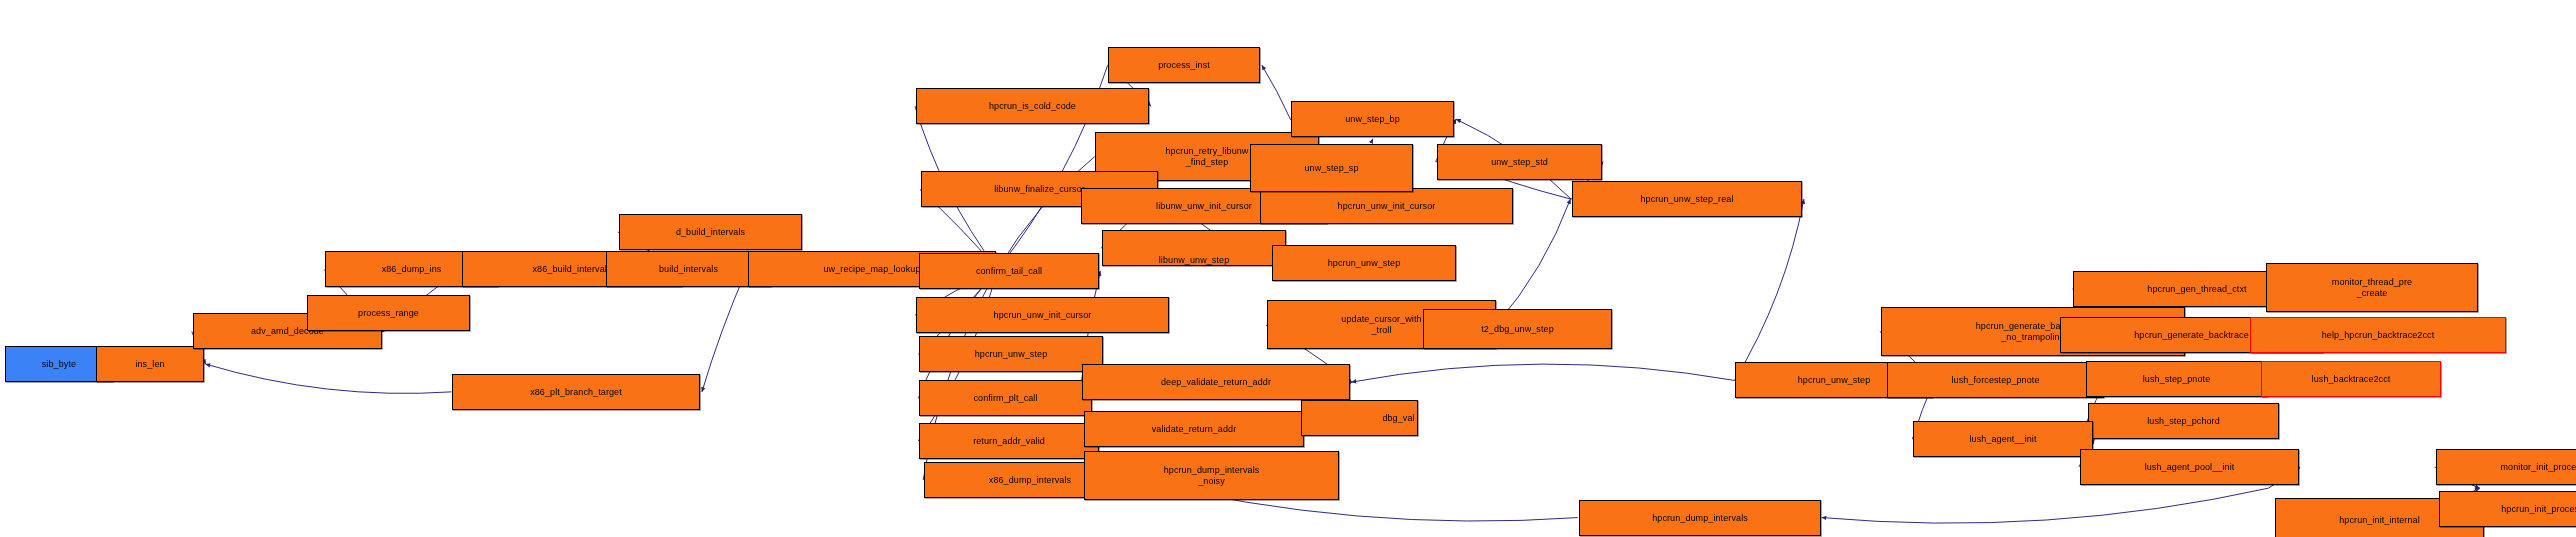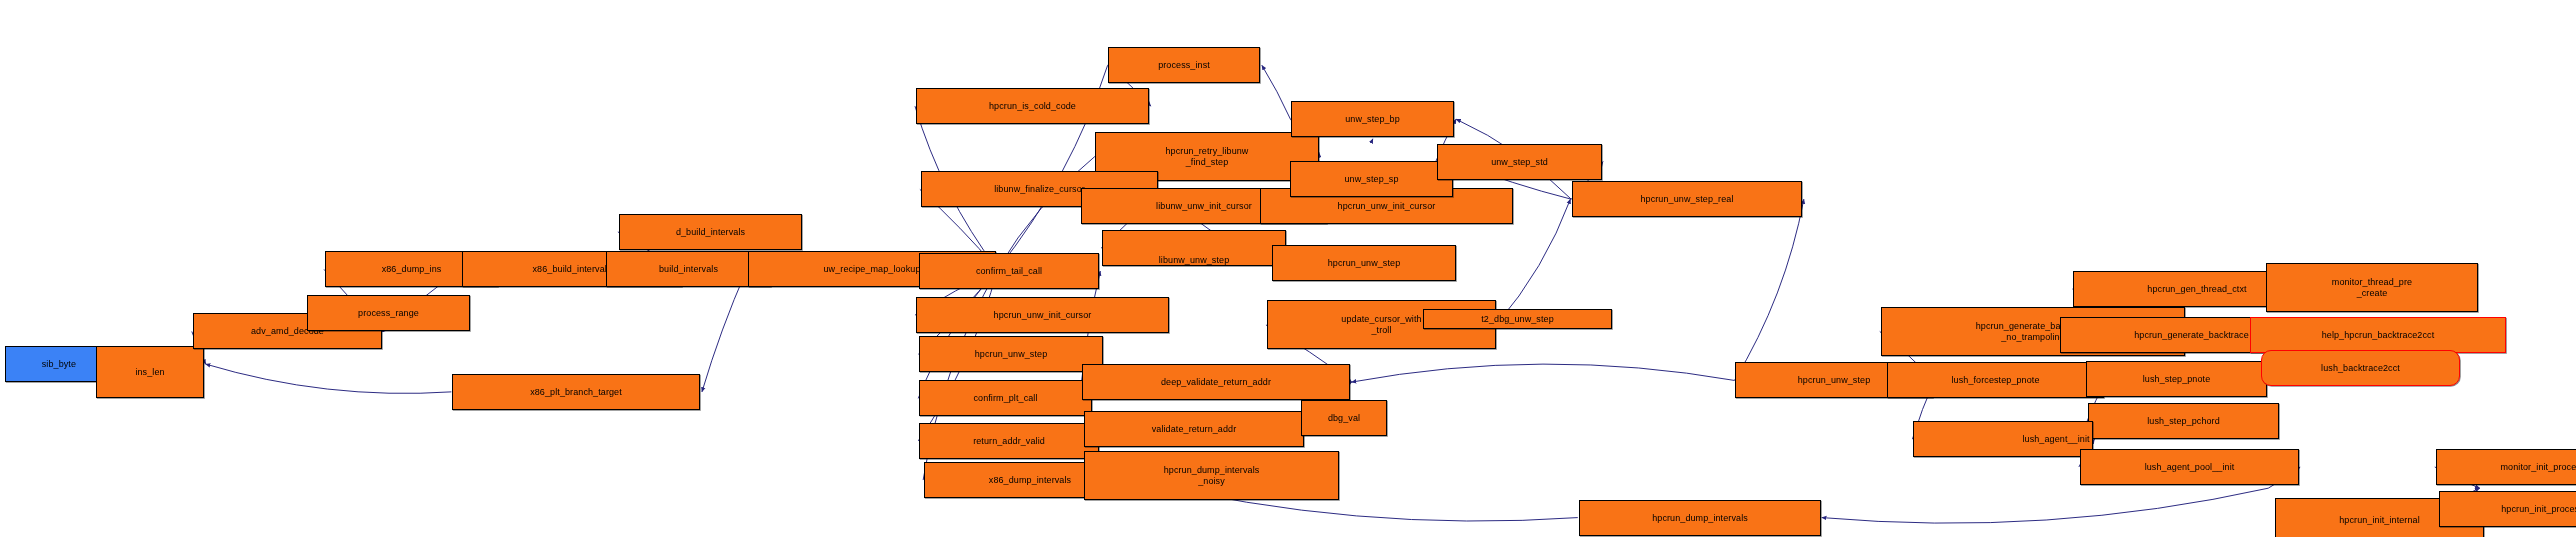--- a/index.html
+++ b/index.html
@@ -127,21 +127,21 @@
         <path d="M 2769 464 Q 2774.5 464.3465 2780 464" fill="none" stroke="#27267f" stroke-width="1.2" marker-end="url(#arrow)"></path>
         <path d="M 2547 572 Q 2555.429 554.4015 2566 538" fill="none" stroke="#27267f" stroke-width="1.2" marker-end="url(#arrow)"></path>
         <path d="M 2779 598 Q 2799.319 586.2285 2818 572" fill="none" stroke="#27267f" stroke-width="1.2" marker-end="url(#arrow)"></path>
         <path d="M 2779 598 Q 2508.25820117997 657.9093345956579 2232 634" fill="none" stroke="#27267f" stroke-width="1.2" marker-end="url(#arrow)"></path>
         <path d="M 2983 572 Q 3009.681 586.7325 3038 598" fill="none" stroke="#27267f" stroke-width="1.2" marker-end="url(#arrow)"></path>
         <path d="M 2987 624 Q 3011.681 609.3935 3038 598" fill="none" stroke="#27267f" stroke-width="1.2" marker-end="url(#arrow)"></path>
       </g>
   </svg>
   <div id="node-layer">
       <div class="node current" style="left: 4.9px; top: 346px; width: 108px; height: 36px;"><span>sib_byte</span></div>
-      <div class="node" style="left: 96px; top: 346px; width: 108px; height: 52px;"><span>ins_len</span></div>
+      <div class="node" style="left: 96px; top: 346px; width: 108px; height: 36px;"><span>ins_len</span></div>
       <div class="node" style="left: 193px; top: 313px; width: 189px; height: 36px;"><span>adv_amd_decode</span></div>
       <div class="node" style="left: 307px; top: 295px; width: 163px; height: 36px;"><span>process_range</span></div>
       <div class="node" style="left: 325px; top: 251px; width: 173px; height: 36px;"><span>x86_dump_ins</span></div>
       <div class="node" style="left: 452px; top: 374px; width: 248px; height: 36px;"><span>x86_plt_branch_target</span></div>
       <div class="node" style="left: 462px; top: 251px; width: 220px; height: 36px;"><span>x86_build_intervals</span></div>
       <div class="node" style="left: 619px; top: 214px; width: 183px; height: 36px;"><span>d_build_intervals</span></div>
       <div class="node" style="left: 606px; top: 251px; width: 165px; height: 36px;"><span>build_intervals</span></div>
       <div class="node" style="left: 748px; top: 251px; width: 248px; height: 36px;"><span>uw_recipe_map_lookup</span></div>
       <div class="node" style="left: 1108px; top: 47px; width: 152px; height: 36px;"><span>process_inst</span></div>
       <div class="node" style="left: 916px; top: 88px; width: 233px; height: 36px;"><span>hpcrun_is_cold_code</span></div>
@@ -155,41 +155,41 @@
       <div class="node" style="left: 919px; top: 253px; width: 180px; height: 36px;"><span>confirm_tail_call</span></div>
       <div class="node" style="left: 916px; top: 297px; width: 253px; height: 36px;"><span>hpcrun_unw_init_cursor</span></div>
       <div class="node" style="left: 919px; top: 336px; width: 184px; height: 36px;"><span>hpcrun_unw_step</span></div>
       <div class="node" style="left: 919px; top: 380px; width: 173px; height: 36px;"><span>confirm_plt_call</span></div>
       <div class="node" style="left: 919px; top: 423px; width: 180px; height: 36px;"><span>return_addr_valid</span></div>
       <div class="node" style="left: 1084px; top: 411px; width: 220px; height: 36px; text-align: center;"><span>validate_return_addr</span></div>
       <div class="node" style="left: 924px; top: 462px; width: 212px; height: 36px;"><span>x86_dump_intervals</span></div>
       <div class="node" style="left: 1084px; top: 451px; width: 255px; height: 49px;"><span>hpcrun_dump_intervals
 _noisy</span></div>
       <div class="node" style="left: 1082px; top: 364px; width: 268px; height: 36px;"><span>deep_validate_return_addr</span></div>
-      <div class="node" style="left: 1301px; top: 400px; width: 86px; height: 36px;"><span>dbg_val</span></div>
+      <div class="node" style="left: 1301px; top: 400px; width: 117px; height: 36px; justify-content: flex-end;"><span>dbg_val</span></div>
       <div class="node" style="left: 1267px; top: 300px; width: 229px; height: 49px;"><span>update_cursor_with
 _troll</span></div>
-      <div class="node" style="left: 1423px; top: 309px; width: 189px; height: 20px;"><span>t2_dbg_unw_step</span></div>
+      <div class="node" style="left: 1423px; top: 309px; width: 189px; height: 40px;"><span>t2_dbg_unw_step</span></div>
       <div class="node" style="left: 1291px; top: 101px; width: 163px; height: 36px;"><span>unw_step_bp</span></div>
-      <div class="node" style="left: 1290px; top: 144px; width: 163px; height: 36px; margin-top: 17px;"><span>unw_step_sp</span></div>
+      <div class="node" style="left: 1250px; top: 144px; width: 163px; height: 48px;"><span>unw_step_sp</span></div>
       <div class="node" style="left: 1437px; top: 144px; width: 165px; height: 36px;"><span>unw_step_std</span></div>
       <div class="node" style="left: 1572px; top: 181px; width: 230px; height: 36px; align-items: center;"><span>hpcrun_unw_step_real</span></div>
       <div class="node" style="left: 1735px; top: 362px; width: 198px; height: 36px;"><span>hpcrun_unw_step</span></div>
       <div class="node" style="left: 1881px; top: 307px; width: 304px; height: 49px;"><span>hpcrun_generate_backtrace
 _no_trampoline</span></div>
       <div class="node" style="left: 2073px; top: 271px; width: 248px; height: 36px;"><span>hpcrun_gen_thread_ctxt</span></div>
       <div class="node" style="left: 2266px; top: 263px; width: 212px; height: 49px;"><span>monitor_thread_pre
 _create</span></div>
       <div class="node" style="left: 2060px; top: 317px; width: 263px; height: 36px;"><span>hpcrun_generate_backtrace</span></div>
       <div class="node highlight" style="left: 2250px; top: 317px; width: 256px; height: 36px;"><span>help_hpcrun_backtrace2cct</span></div>
       <div class="node" style="left: 1887px; top: 362px; width: 217px; height: 36px;"><span>lush_forcestep_pnote</span></div>
       <div class="node" style="left: 2086px; top: 361px; width: 181px; height: 36px;"><span>lush_step_pnote</span></div>
-      <div class="node highlight" style="left: 2261px; top: 350px; width: 199px; height: 36px; border-radius: 10px;"><span>lush_backtrace2cct</span></div>
+      <div class="node highlight" style="left: 2261px; top: 361px; width: 180px; height: 36px;"><span>lush_backtrace2cct</span></div>
       <div class="node" style="left: 2088px; top: 403px; width: 191px; height: 36px;"><span>lush_step_pchord</span></div>
-      <div class="node" style="left: 1913px; top: 421px; width: 180px; height: 36px; justify-content: flex-end;"><span>lush_agent__init</span></div>
+      <div class="node" style="left: 1913px; top: 421px; width: 180px; height: 36px;"><span>lush_agent__init</span></div>
       <div class="node" style="left: 2080px; top: 449px; width: 219px; height: 36px;"><span>lush_agent_pool__init</span></div>
       <div class="node" style="left: 2269px; top: 498px; width: 209px; height: 44px; margin-left: 6px;"><span>hpcrun_init_internal</span></div>
       <div class="node" style="left: 2436px; top: 449px; width: 214px; height: 36px;"><span>monitor_init_process</span></div>
       <div class="node" style="left: 2439px; top: 491px; width: 207px; height: 36px;"><span>hpcrun_init_process</span></div>
       <div class="node" style="left: 1579px; top: 500px; width: 242px; height: 36px;"><span>hpcrun_dump_intervals</span></div>
     </div>
 </div>
 
 
 </body></html>

